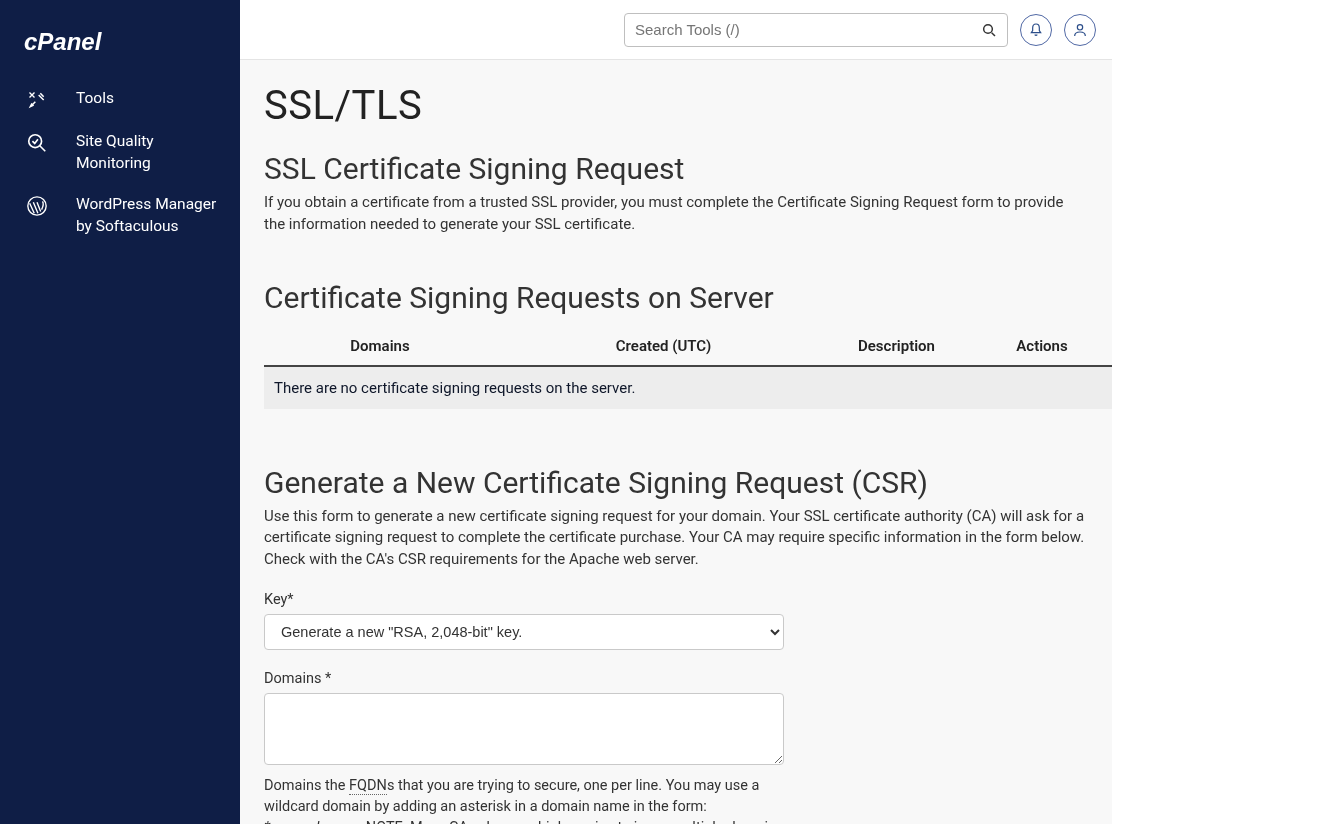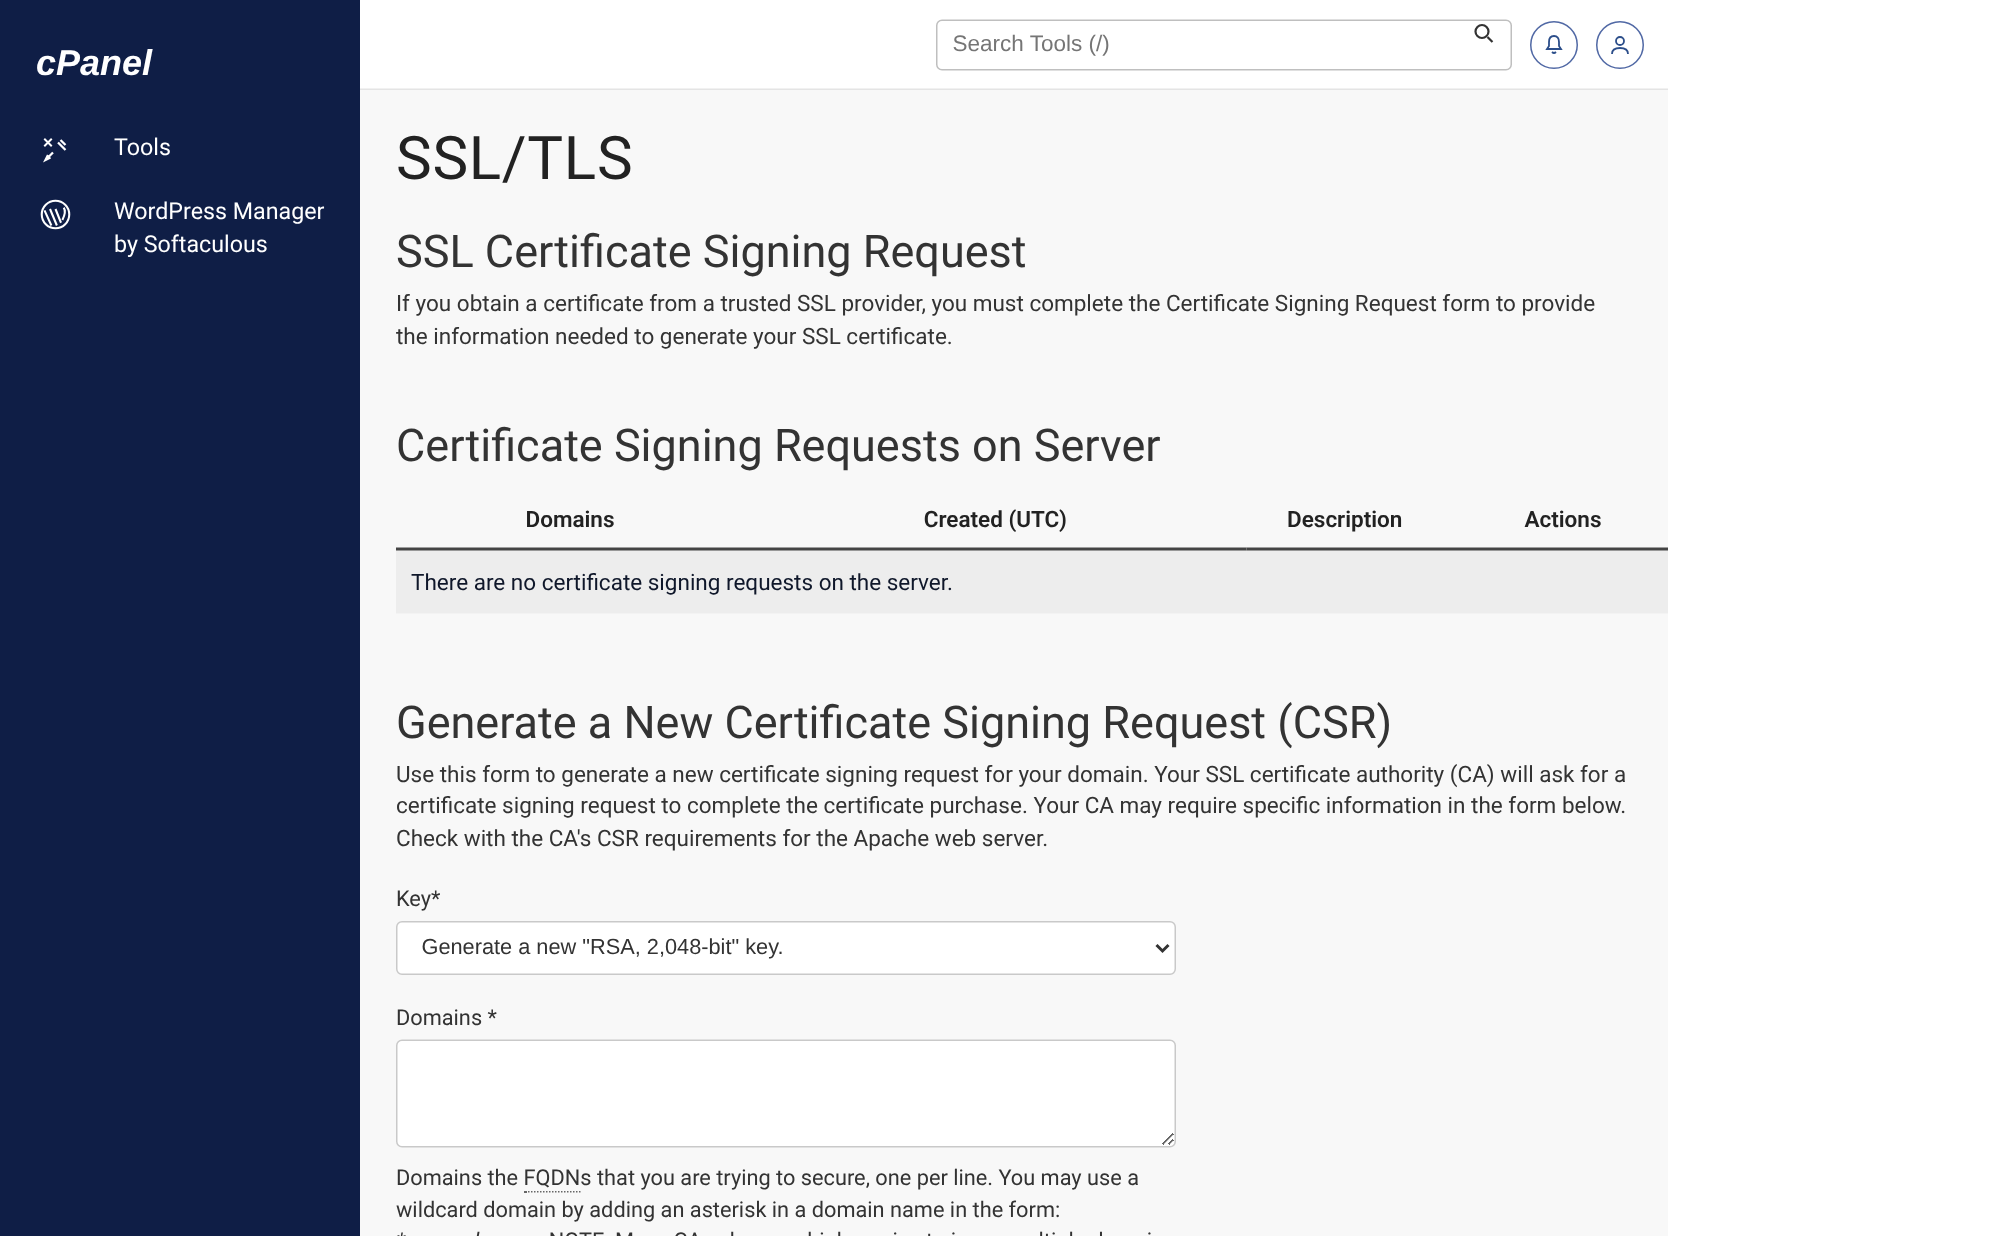--- a/index.html
+++ b/index.html
@@ -7,21 +7,21 @@
     .layout { display: flex; width: 1112px; height: 824px; overflow: hidden; }
     .sidebar { width: 240px; flex: 0 0 240px; background: #0f1e46; color: #fff; padding: 0; }
     .logo-wrap { padding: 28px 20px 22px 24px; }
     .logo-wrap svg { display: block; }
     .nav { list-style: none; padding: 0 0 0 0; }
     .nav-item { display: flex; align-items: flex-start; padding: 10px 20px 10px 26px; gap: 28px; font-size: 15.5px; line-height: 1.4; cursor: pointer; color: #fff; }
     .nav-item .nav-icon { flex: 0 0 22px; width: 22px; height: 22px; display: flex; align-items: center; justify-content: center; margin-top: 1px; }
     .nav-item .nav-label { flex: 1; }
     .main { flex: 1; background: #f8f8f8; display: flex; flex-direction: column; height: 824px; }
     .topbar { height: 60px; background: #fff; border-bottom: 1px solid #e4e4e4; display: flex; align-items: center; justify-content: flex-end; padding: 0 16px; gap: 12px; }
-    .search-wrap { width: 384px; height: 34px; border: 1px solid #bfbfbf; border-radius: 4px; display: flex; padding: 0 10px; color: #555; background: #fff; }
+    .search-wrap { width: 384px; height: 34px; border: 1px solid #bfbfbf; border-radius: 4px; display: flex; align-items: center; padding: 0 10px; color: #555; background: #fff; }
     .search-wrap input { flex: 1; border: none; outline: none; font-size: 15px; color: #555; background: transparent; }
     .search-wrap .search-icon { width: 16px; height: 16px; color: #333; flex: 0 0 16px; }
     .top-icon-btn { width: 32px; height: 32px; border: 1.5px solid #5169a5; border-radius: 50%; display: flex; align-items: center; justify-content: center; color: #2c4e8a; cursor: pointer; background: #fff; }
     .content { flex: 1; overflow-y: auto; padding: 18px 0 40px 0; }
     .content-inner { padding: 0 0 0 0; }
     h1.page-title { font-size: 40px; font-weight: 400; color: #222; letter-spacing: 0.5px; margin: 4px 0 22px 24px; }
     h2.section-title { font-size: 30px; font-weight: 400; color: #333; margin: 20px 24px 6px 24px; }
     h2.section-title.big { font-size: 30px; }
     p.desc { font-size: 15px; line-height: 1.45; color: #333; margin: 2px 24px 8px 24px; }
     .table { width: calc(100% - 24px); margin-left: 24px; border-collapse: collapse; margin-top: 12px; }
@@ -54,20 +54,30 @@
     <ul class="nav">
       <li class="nav-item">
         <span class="nav-icon">
           <svg width="20" height="20" viewBox="0 0 24 24" fill="none" stroke="#fff" stroke-width="1.8">
               <path d="M14 6 L20 12 M4 20 L10 14 M16 4 L20 8 M6 16 L4 20 L8 18"></path>
               <circle cx="6" cy="6" r="3" stroke="none"></circle>
               <path d="M3 3 L9 9 M9 3 L3 9" stroke-width="1.6"></path>
             </svg>
         </span>
         <span class="nav-label">Tools</span>
+      </li>
+      <li class="nav-item">
+        <span class="nav-icon">
+          <svg width="22" height="22" viewBox="0 0 24 24" fill="none" stroke="#fff" stroke-width="1.8">
+              <circle cx="10" cy="10" r="7"></circle>
+              <path d="M15 15 L21 21"></path>
+              <path d="M7 10 L9.5 12.5 L13 8"></path>
+            </svg>
+        </span>
+        <span class="nav-label">Site Quality Monitoring</span>
       </li>
       <li class="nav-item">
         <span class="nav-icon">
           <svg width="22" height="22" viewBox="0 0 24 24" fill="none" stroke="#fff" stroke-width="1.5">
               <circle cx="12" cy="12" r="10"></circle>
               <path d="M4 9 L9 20 M8 8 L13 20 M12 8 L16 18 M18 7 Q20 10 17 16"></path>
             </svg>
         </span>
         <span class="nav-label">WordPress Manager by Softaculous</span>
       </li>

